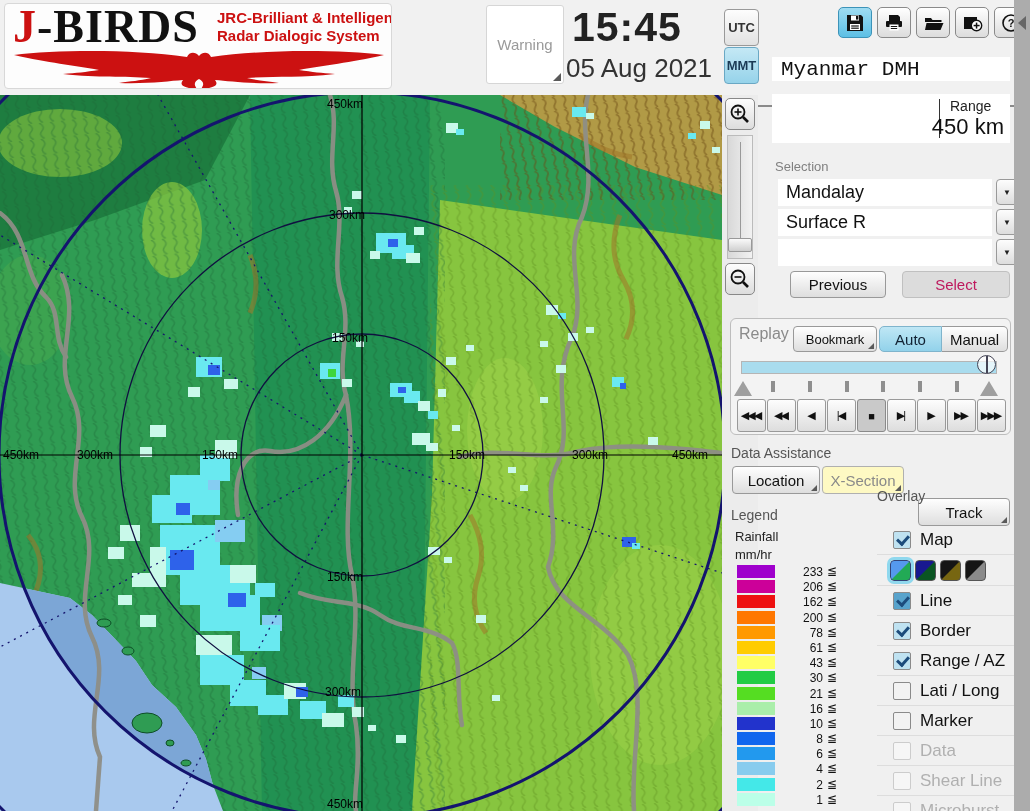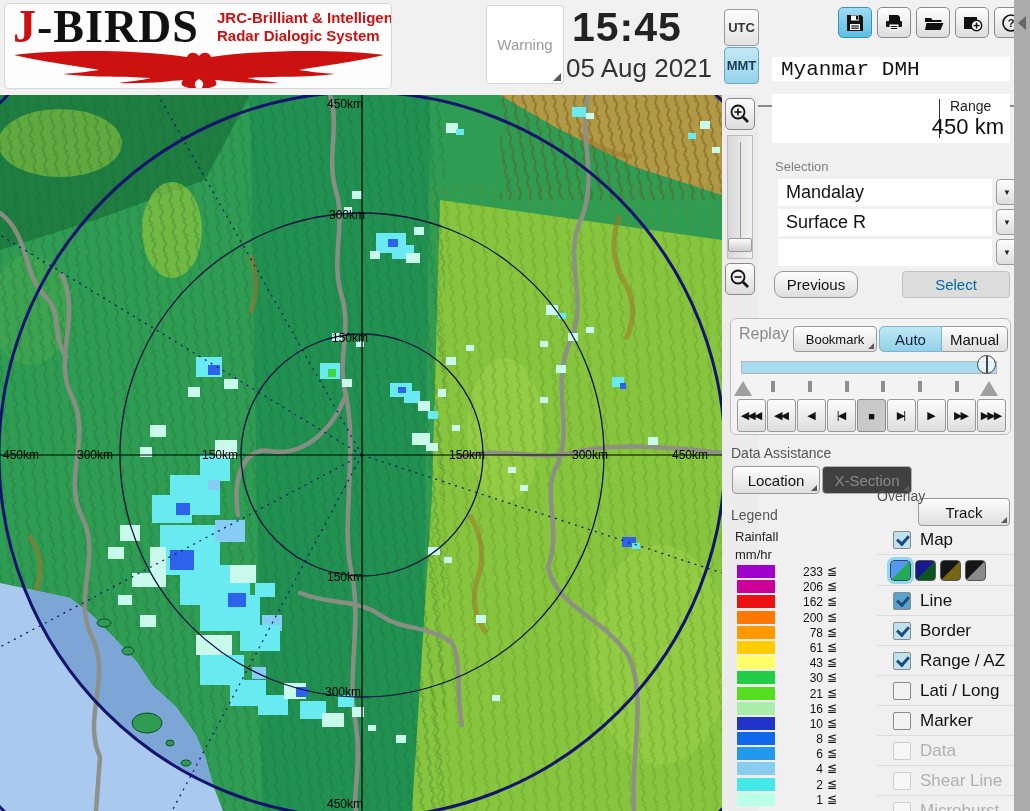--- a/index.html
+++ b/index.html
@@ -68,22 +68,22 @@
 
   #selection-label{position:absolute;left:53px;top:159px;font-size:13px;color:#808080;}
   .dd-row{position:absolute;left:48px;width:240px;height:27px;margin-left:8px;}
   .dd-field{position:absolute;left:0;top:0;width:214px;height:27px;background:#fff;font-size:18px;color:#111;
             display:flex;align-items:center;padding-left:8px;box-sizing:border-box;}
   .dd-btn{position:absolute;left:218px;top:0px;width:22px;height:26px;border:1px solid #999;border-radius:4px;
           background:linear-gradient(#fdfdfd,#ddd);display:flex;align-items:center;justify-content:center;
           font-size:8px;color:#222;box-sizing:border-box;}
   .push-btn{position:absolute;height:27px;border:1px solid #999;border-radius:4px;font-size:15px;color:#111;
             background:linear-gradient(#fefefe,#dedede);display:flex;align-items:center;justify-content:center;box-sizing:border-box;}
-  #previous-btn{left:52px;top:271px;width:84px;border-radius:9px;}
-  #select-btn{left:180px;top:271px;width:108px;background:#dcdcdc;border-color:#c0c0c0;color:#0369a1;}
+  #previous-btn{left:68px;top:271px;width:96px;}
+  #select-btn{left:180px;top:271px;width:108px;background:#dcdcdc;border-color:#c0c0c0;color:#be185d;}
 
   #replay-box{position:absolute;left:8px;top:318px;width:281px;height:117px;border:1px solid #bdbdbd;
               border-radius:6px;background:#f3f3f3;box-sizing:border-box;}
   #replay-label{position:absolute;left:8px;top:6px;font-size:16px;color:#8a8a8a;}
   #bookmark-btn{left:62px;top:7px;width:84px;height:26px;font-size:13px;}
   #auto-btn{position:absolute;left:148px;top:7px;width:63px;height:26px;border:1px solid #7fb4cc;
             border-radius:5px 0 0 5px;background:linear-gradient(#bfe7f5,#92d2ea);font-size:15px;color:#123;
             display:flex;align-items:center;justify-content:center;box-sizing:border-box;}
   #manual-btn{position:absolute;left:211px;top:7px;width:66px;height:26px;border:1px solid #999;border-left:none;
               border-radius:0 5px 5px 0;background:linear-gradient(#fefefe,#dedede);font-size:15px;color:#111;
@@ -96,21 +96,21 @@
   .end-tri{position:absolute;top:62px;width:0;height:0;border-left:9px solid transparent;border-right:9px solid transparent;border-bottom:15px solid #9f9f9f;}
   #playback{position:absolute;left:6px;top:80px;display:flex;gap:1px;}
   .pb-btn{width:29px;height:33px;border:1px solid #999;border-radius:3px;background:linear-gradient(#fdfdfd,#ddd);
           display:flex;align-items:center;justify-content:center;font-size:11px;color:#111;
           letter-spacing:-2px;box-sizing:border-box;padding-right:2px;}
   .pb-btn.pressed{background:#c9c9c9;border-color:#8a8a8a;}
 
   #da-label{position:absolute;left:9px;top:445px;font-size:14px;color:#555;}
   .da-btn{top:466px;height:28px;font-size:15px;}
   #da-location{left:10px;width:88px;}
-  #da-xsection{left:100px;width:90px;background:#404040;border-color:#b0b0b0;color:#8a8a8a;}
+  #da-xsection{left:100px;width:82px;background:#fef9c3;border-color:#b0b0b0;color:#8a8a8a;}
   #da-track{left:196px;width:92px;margin-top:32px;}
 
   #legend-label{position:absolute;left:9px;top:507px;font-size:14px;color:#555;}
   #overlay-label{position:absolute;left:155px;top:488px;font-size:14px;color:#555;}
 
   #legend{position:absolute;left:13px;top:528px;width:128px;}
   #legend-title1,#legend-title2{font-size:13px;color:#222;line-height:18px;}
   .lg-row{position:relative;height:15.2px;}
   .lg-sw{position:absolute;left:2px;top:1px;width:38px;height:13px;}
   .lg-val{position:absolute;left:42px;top:1px;width:46px;text-align:right;font-size:12px;color:#111;}

